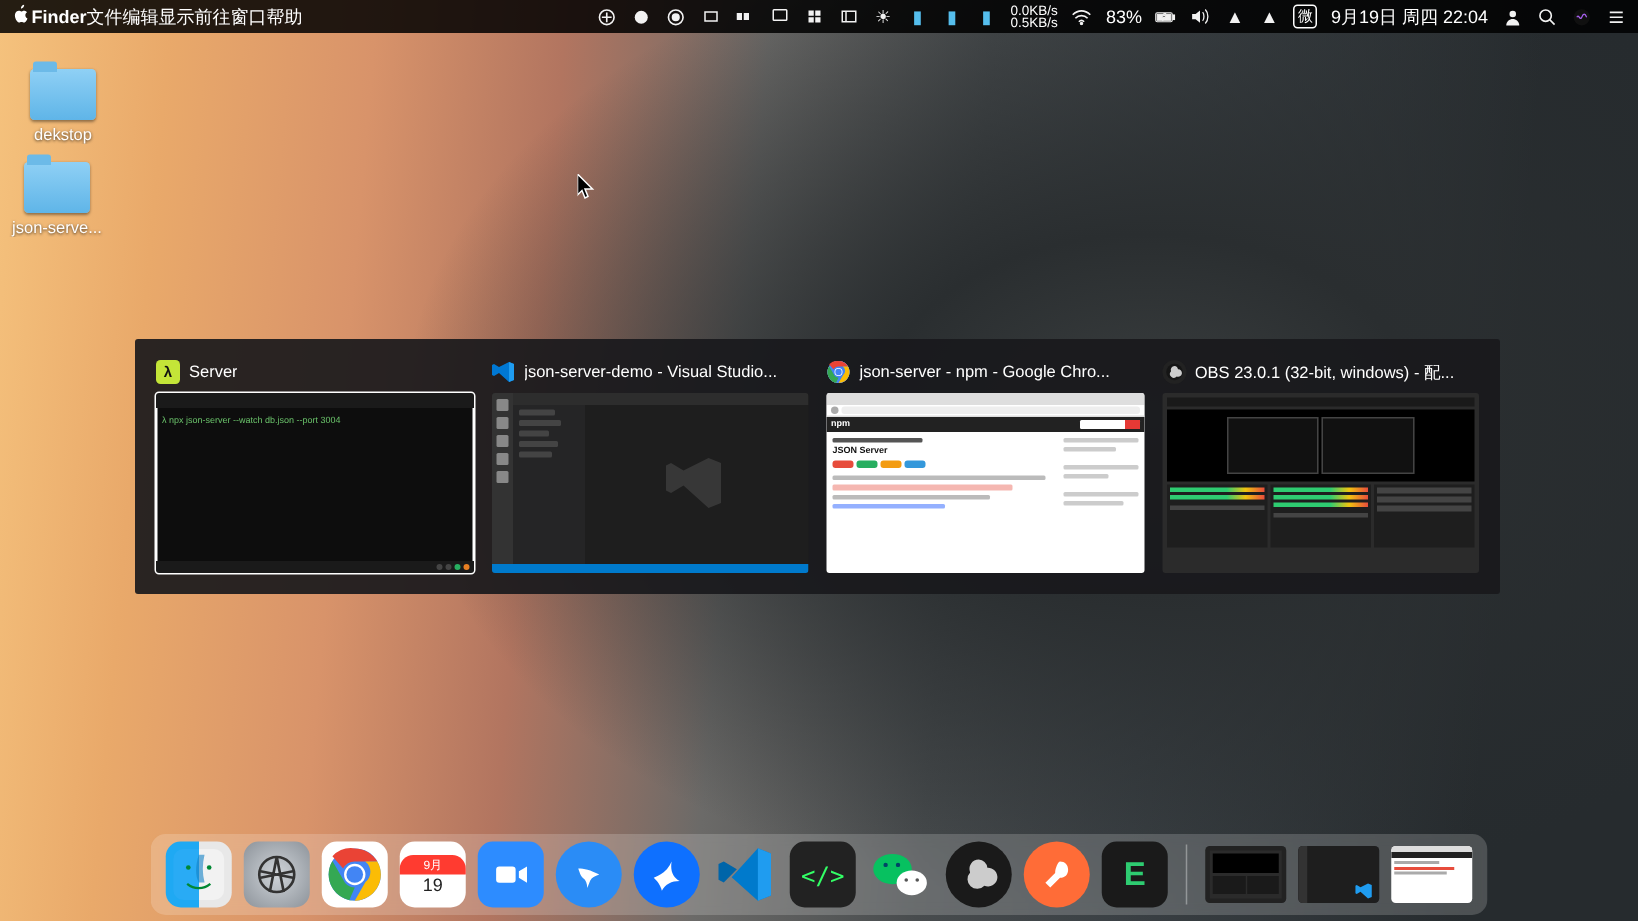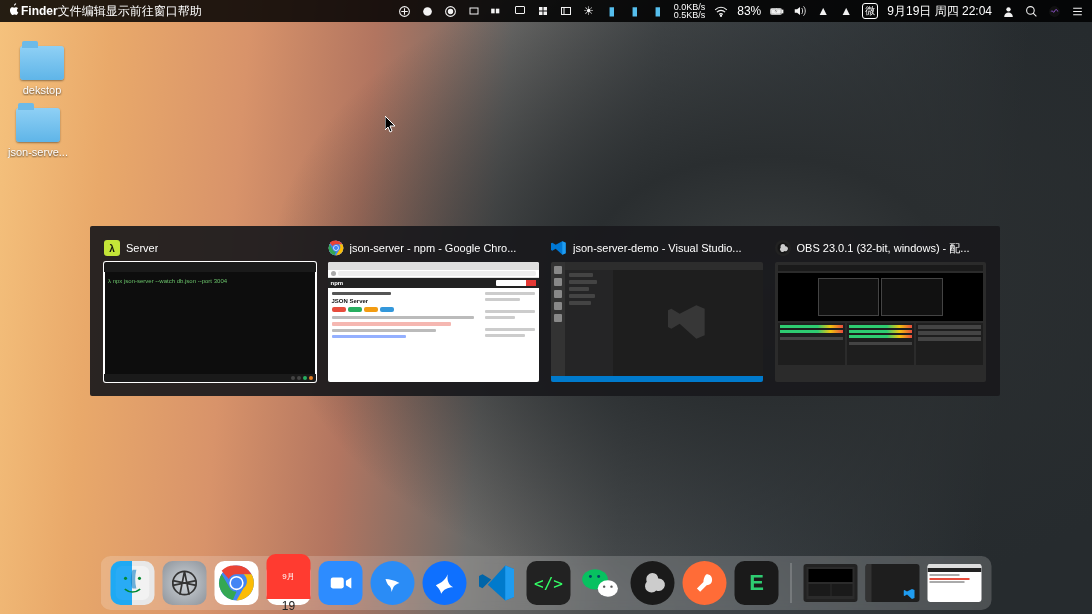--- a/index.html
+++ b/index.html
@@ -278,20 +278,56 @@
           <i style="background:#27ae60"></i>
           <i style="background:#e67e22"></i>
         </div>
     </div>
   </div>
 
   <div class="switch-item">
     <div class="head">
       <span class="app-icon">
         <svg width="16" height="16" viewBox="0 0 24 24">
+            <path fill="#0078d4" d="M17 2l5 2v16l-5 2-10-9 -5 3-2-1v-10l2-1 5 3z"></path>
+            <path fill="#1f9cf0" d="M17 2l5 2v16l-5 2V2z"></path>
+          </svg>
+      </span>
+      <span class="lbl">json-server-demo - Visual Studio...</span>
+    </div>
+    <div class="thumb vscode">
+      <div class="tabbar"></div>
+      <div class="act">
+          <i></i>
+          <i></i>
+          <i></i>
+          <i></i>
+          <i></i>
+        </div>
+      <div class="exp">
+          <div style="width:80%"></div>
+          <div style="width:60%"></div>
+          <div style="width:70%"></div>
+          <div style="width:50%"></div>
+          <div style="width:65%"></div>
+          <div style="width:55%"></div>
+        </div>
+      <div class="ed">
+          <svg class="big-logo" viewBox="0 0 24 24">
+            <path fill="#666" d="M17 2l5 2v16l-5 2-10-9 -5 3-2-1v-10l2-1 5 3z"></path>
+          </svg>
+        </div>
+      <div class="stat"></div>
+    </div>
+  </div>
+
+  <div class="switch-item">
+    <div class="head">
+      <span class="app-icon">
+        <svg width="16" height="16" viewBox="0 0 24 24">
             <circle cx="12" cy="12" r="11" fill="#fff"></circle>
             <circle cx="12" cy="12" r="11" fill="#4285F4"></circle>
             <path d="M12 1a11 11 0 0 1 9.5 5.5H12a5.5 5.5 0 0 0-4.9 3L2.6 4.3A11 11 0 0 1 12 1z" fill="#EA4335"></path>
             <path d="M12 23a11 11 0 0 1-9.4-16.7l4.5 7.8A5.5 5.5 0 0 0 12 17.5l-2.3 5.3c.8.1 1.5.2 2.3.2z" fill="#34A853"></path>
             <path d="M21.5 6.5A11 11 0 0 1 12 23l4.5-7.8a5.5 5.5 0 0 0-.1-8.7h5.1z" fill="#FBBC05"></path>
             <circle cx="12" cy="12" r="5" fill="#4285F4"></circle>
             <circle cx="12" cy="12" r="4" fill="#fff"></circle>
             <circle cx="12" cy="12" r="3.2" fill="#4285F4"></circle>
           </svg>
       </span>
@@ -321,56 +357,20 @@
           <div class="line" style="background:#ccc"></div>
             <div class="line" style="width:70%;background:#ccc"></div>
           <div style="height:6px"></div>
           <div class="line" style="background:#ccc"></div>
             <div class="line" style="width:60%;background:#ccc"></div>
           <div style="height:6px"></div>
           <div class="line" style="background:#ccc"></div>
             <div class="line" style="width:80%;background:#ccc"></div>
         </div>
       </div>
-    </div>
-  </div>
-
-  <div class="switch-item">
-    <div class="head">
-      <span class="app-icon">
-        <svg width="16" height="16" viewBox="0 0 24 24">
-            <path fill="#0078d4" d="M17 2l5 2v16l-5 2-10-9 -5 3-2-1v-10l2-1 5 3z"></path>
-            <path fill="#1f9cf0" d="M17 2l5 2v16l-5 2V2z"></path>
-          </svg>
-      </span>
-      <span class="lbl">json-server-demo - Visual Studio...</span>
-    </div>
-    <div class="thumb vscode">
-      <div class="tabbar"></div>
-      <div class="act">
-          <i></i>
-          <i></i>
-          <i></i>
-          <i></i>
-          <i></i>
-        </div>
-      <div class="exp">
-          <div style="width:80%"></div>
-          <div style="width:60%"></div>
-          <div style="width:70%"></div>
-          <div style="width:50%"></div>
-          <div style="width:65%"></div>
-          <div style="width:55%"></div>
-        </div>
-      <div class="ed">
-          <svg class="big-logo" viewBox="0 0 24 24">
-            <path fill="#666" d="M17 2l5 2v16l-5 2-10-9 -5 3-2-1v-10l2-1 5 3z"></path>
-          </svg>
-        </div>
-      <div class="stat"></div>
     </div>
   </div>
 
   <div class="switch-item">
     <div class="head">
       <span class="app-icon" style="background:#222;border-radius:50%;">
         <svg width="12" height="12" viewBox="0 0 24 24">
             <circle cx="12" cy="12" r="11" fill="#151515"></circle>
             <path d="M12 4a5 5 0 0 0-4.6 6.9A5 5 0 1 0 15 18a5 5 0 1 0 1.6-9.6A5 5 0 0 0 12 4z" fill="#ccc"></path>
           </svg>
@@ -432,21 +432,21 @@
     <svg width="38" height="38" viewBox="0 0 24 24">
         <circle cx="12" cy="12" r="11" fill="#4285F4"></circle>
         <path d="M12 1a11 11 0 0 1 9.5 5.5H12a5.5 5.5 0 0 0-4.9 3L2.6 4.3A11 11 0 0 1 12 1z" fill="#EA4335"></path>
         <path d="M12 23a11 11 0 0 1-9.4-16.7l4.5 7.8A5.5 5.5 0 0 0 12 17.5l-2.3 5.3c.8.1 1.5.2 2.3.2z" fill="#34A853"></path>
         <path d="M21.5 6.5A11 11 0 0 1 12 23l4.5-7.8a5.5 5.5 0 0 0-.1-8.7h5.1z" fill="#FBBC05"></path>
         <circle cx="12" cy="12" r="4.5" fill="#fff"></circle>
         <circle cx="12" cy="12" r="3.5" fill="#4285F4"></circle>
       </svg>
   </div>
   <div class="dock-icon" style="background:#fff;flex-direction:column;">
-    <div style="background:#ff3b30;color:#fff;font-size:8px;width:100%;text-align:center;border-radius:9px 9px 0 0;padding:17px 0;">9月</div>
+    <div style="background:#ff3b30;color:#fff;font-size:8px;width:100%;text-align:center;border-radius:9px 9px 0 0;padding:1px 0;">9月</div>
     <div style="color:#222;font-size:12px;font-weight:300;">19</div>
   </div>
   <div class="dock-icon" style="background:#2d8cff;">
     <svg width="26" height="26" viewBox="0 0 24 24" fill="#fff">
         <rect x="3" y="7" width="12" height="10" rx="2"></rect>
         <path d="M17 10l5-3v10l-5-3z"></path>
       </svg>
   </div>
   <div class="dock-icon" style="background:#2a8cf6;border-radius:50%;">
     <svg width="24" height="24" viewBox="0 0 24 24" fill="#fff">

